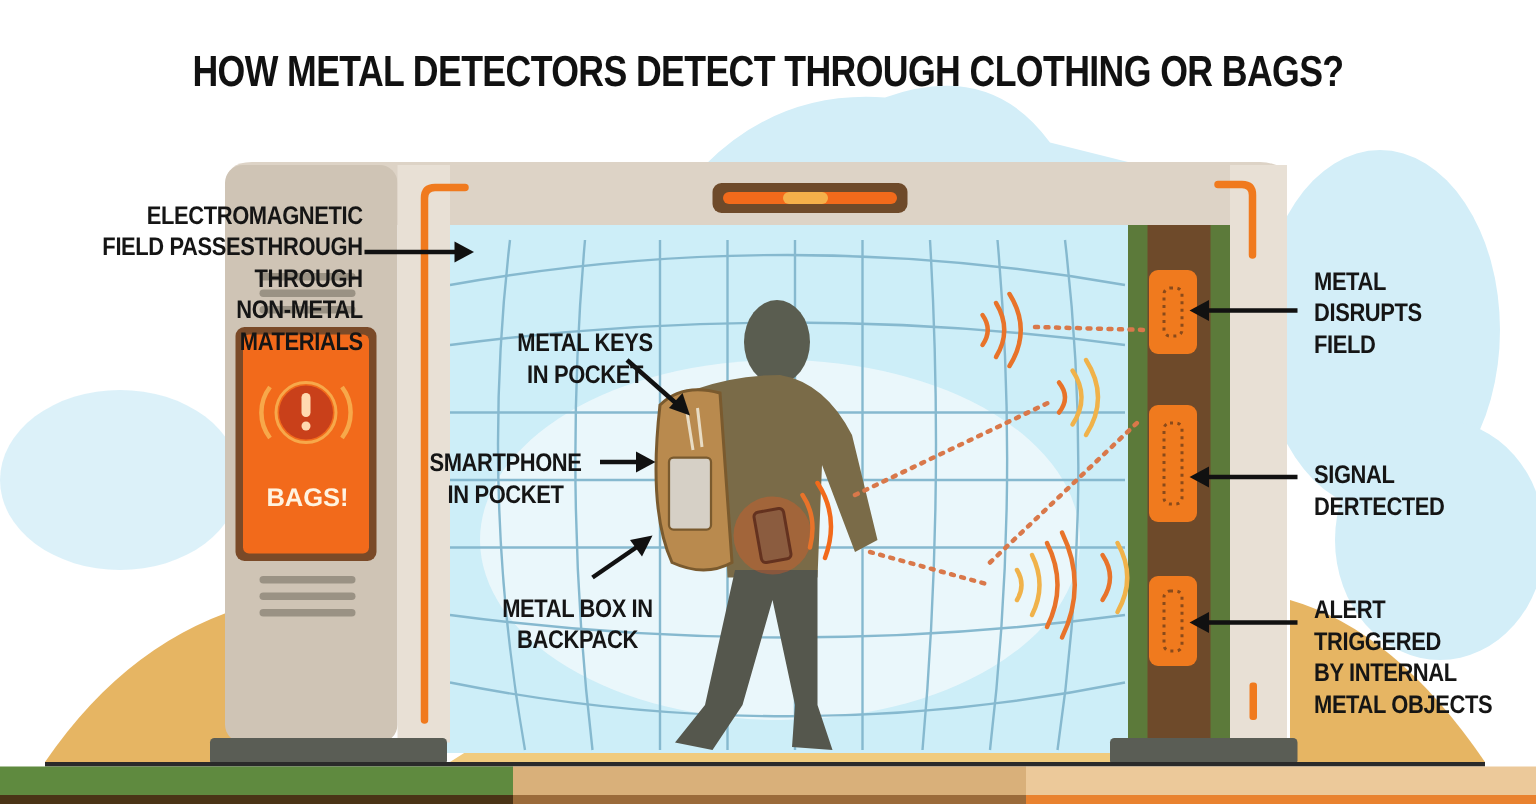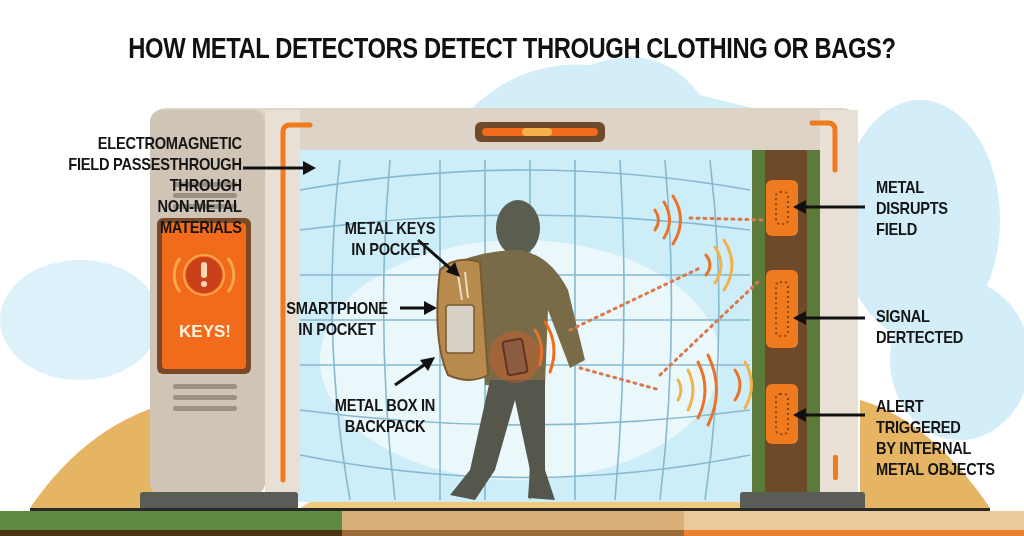--- a/index.html
+++ b/index.html
@@ -194,15 +194,15 @@
   <div class="label left-aligned" style="left:876px; top:177px;">METAL
 DISRUPTS
 FIELD</div>
   <div class="label left-aligned" style="left:876px; top:306px;">SIGNAL
 DERTECTED</div>
   <div class="label left-aligned" style="left:876px; top:396px;">ALERT
 TRIGGERED
 BY INTERNAL
 METAL OBJECTS</div>
 
-  <div class="alert-text">KEYS!</div>
+  <div class="alert-text">BAGS!</div>
   <span style="position:absolute;left:184px;top:255px;width:40px;height:40px;"></span>
 </div>
 
 </body></html>

